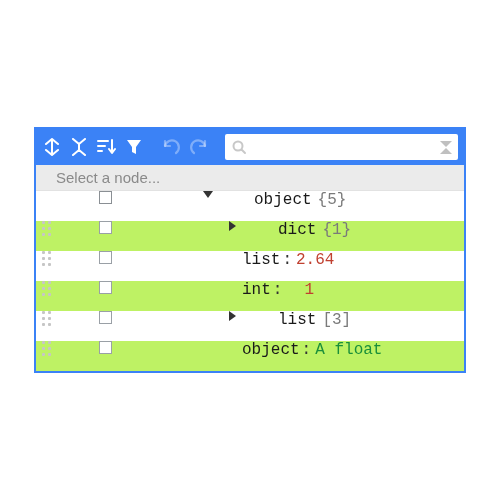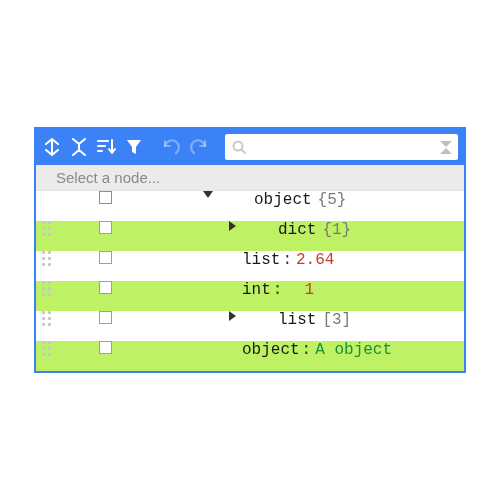--- a/index.html
+++ b/index.html
@@ -336,18 +336,18 @@
             <span></span>
           </div>
       </div>
       <div class="cbox">
           <div class="sq"></div>
         </div>
       <div class="indent-pad" style="width:54px"></div>
       <div class="kv">
         <span class="key">object</span>
         <span class="colon">:</span>
-        <span class="val-str">A object</span>
+        <span class="val-str">A float</span>
       </div>
     </div>
 
   </div>
 </div>
 
 </body></html>

